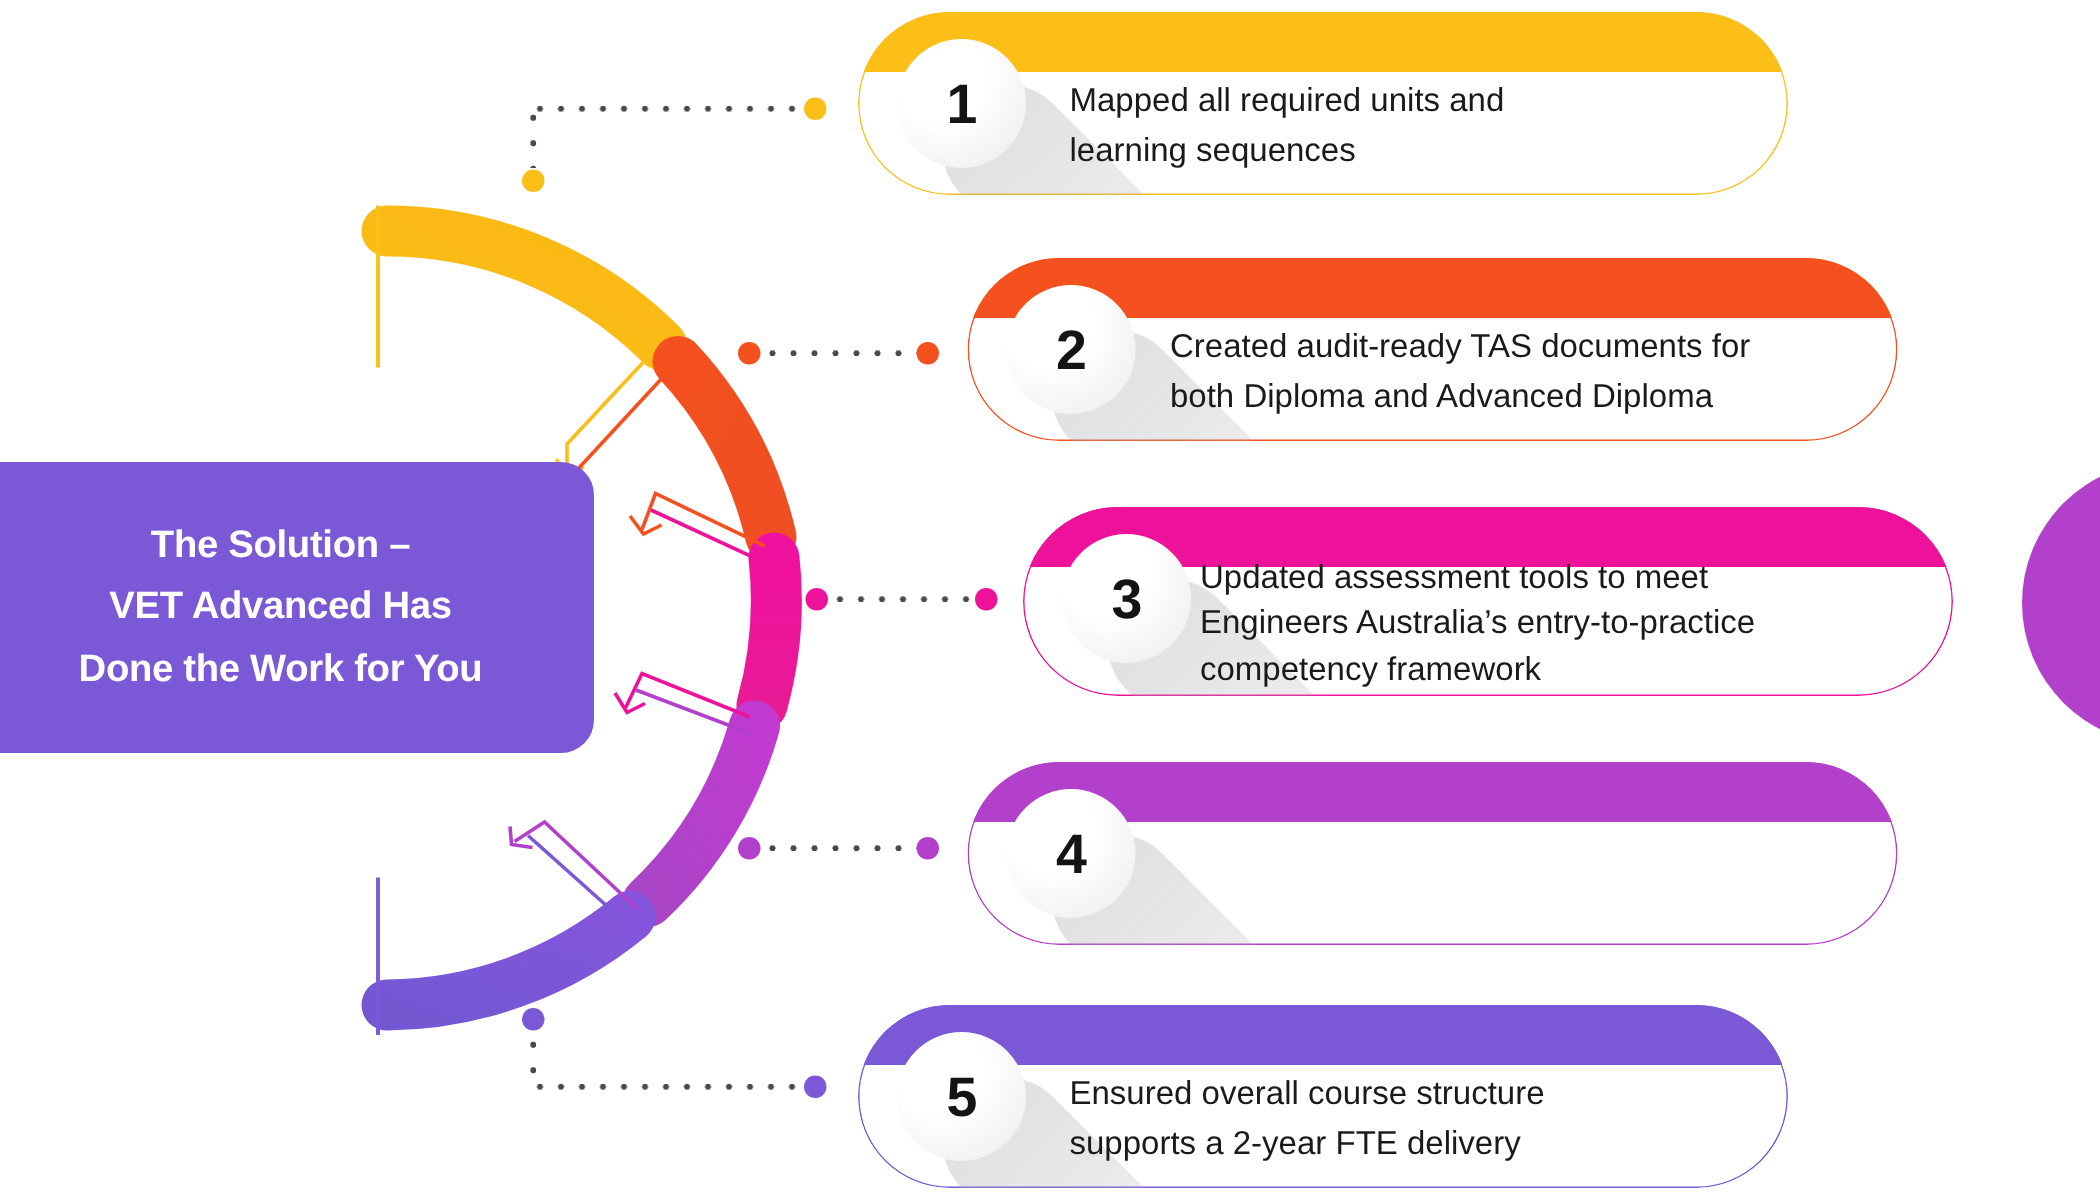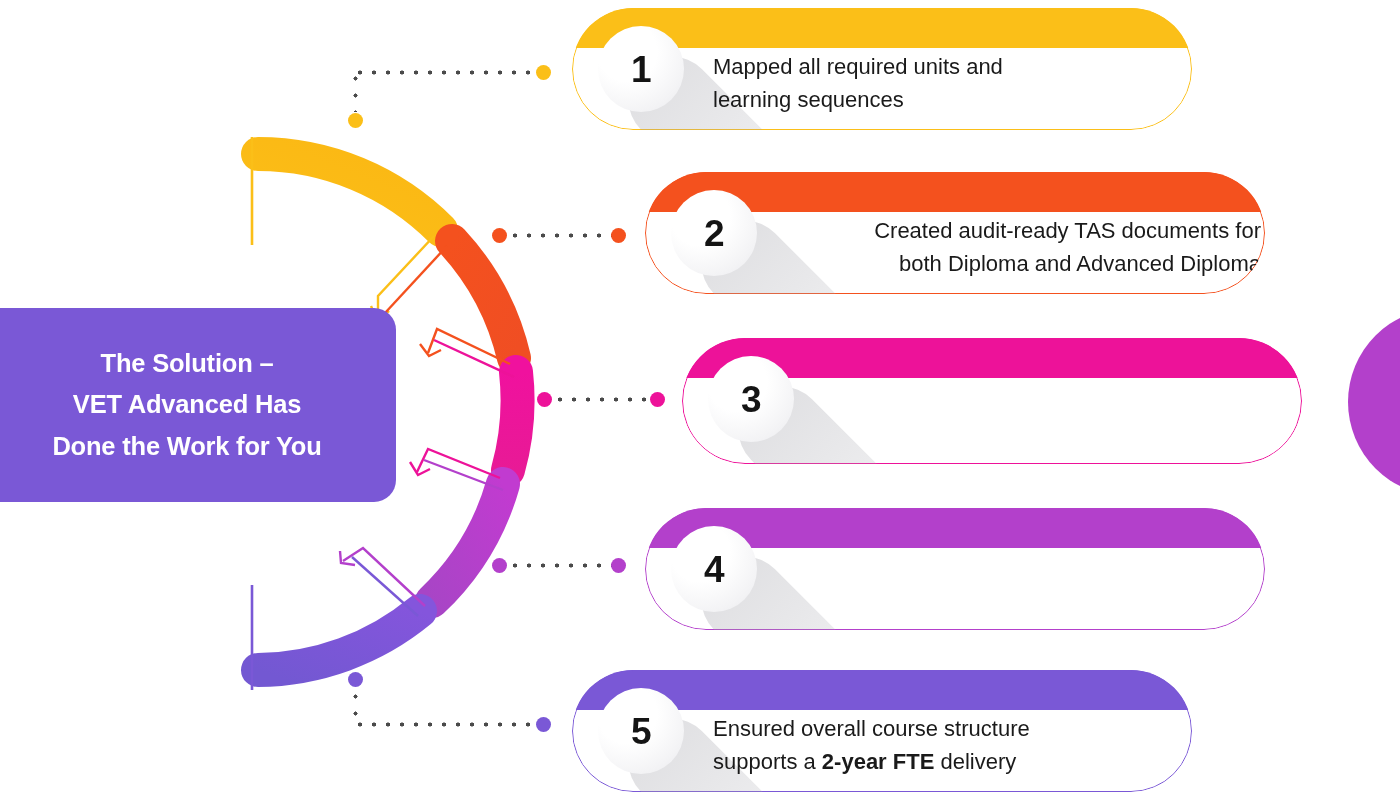--- a/index.html
+++ b/index.html
@@ -81,21 +81,21 @@
     pointer-events: none;
   }
   .card-text {
     position: absolute;
     color: #1a1a1a;
     font-size: 22px;
     line-height: 1.48;
     z-index: 4;
     white-space: pre-line;
   }
-  .card-text b { font-weight: bold; }
+  .card-text b { font-weight: normal; }
 
   
   .conn-dot { position: absolute; border-radius: 50%; }
   .conn-seg-h, .conn-seg-v { position: absolute; }
   .conn-seg-h {
     height: 5px;
     background-image: radial-gradient(circle, #4a4a4a 1.9px, transparent 2.2px);
     background-size: 14px 5px;
     background-repeat: repeat-x;
     background-position: 0 50%;
@@ -222,30 +222,31 @@
     <div class="card-text" style="left:141px; top:43px; width:450px;">Mapped all required units and<br>learning sequences</div>
     <div class="card-inner" style="border-color: rgb(251, 191, 24);"></div>
   </div>
 
   <div class="card" style="left:645px; top:172px; width:620px; height:122px;">
     <div class="card-band" style="background: rgb(244, 81, 30);"></div>
     <div class="badge-shadow" style="left:26px; top:61px;"></div>
     <div class="badge" style="left:26px; top:18px;">
       <span class="badge-num">2</span>
     </div>
-    <div class="card-text" style="left:146px; top:43px; width:470px;text-align:right;">Created audit-ready TAS documents for<br>both Diploma and Advanced Diploma</div>
+    <div class="card-text" style="left:135px; top:43px; width:470px;">Created audit-ready TAS documents for<br>both Diploma and Advanced Diploma</div>
     <div class="card-inner" style="border-color: rgb(244, 81, 30);"></div>
   </div>
 
   <div class="card" style="left:682px; top:338px; width:620px; height:126px;">
     <div class="card-band" style="background: rgb(237, 18, 153);"></div>
     <div class="badge-shadow" style="left:26px; top:61px;"></div>
     <div class="badge" style="left:26px; top:18px;">
       <span class="badge-num">3</span>
     </div>
+    <div class="card-text" style="left:118px; top:32px; width:480px; line-height:1.38;">Updated assessment tools to meet<br>Engineers Australia’s entry-to-practice<br>competency framework</div>
     <div class="card-inner" style="border-color: rgb(237, 18, 153);"></div>
   </div>
 
   <div class="card" style="left:645px; top:508px; width:620px; height:122px;">
     <div class="card-band" style="background: rgb(179, 64, 203);"></div>
     <div class="badge-shadow" style="left:26px; top:61px;"></div>
     <div class="badge" style="left:26px; top:18px;">
       <span class="badge-num">4</span>
     </div>
     <div class="card-inner" style="border-color: rgb(179, 64, 203);"></div>

